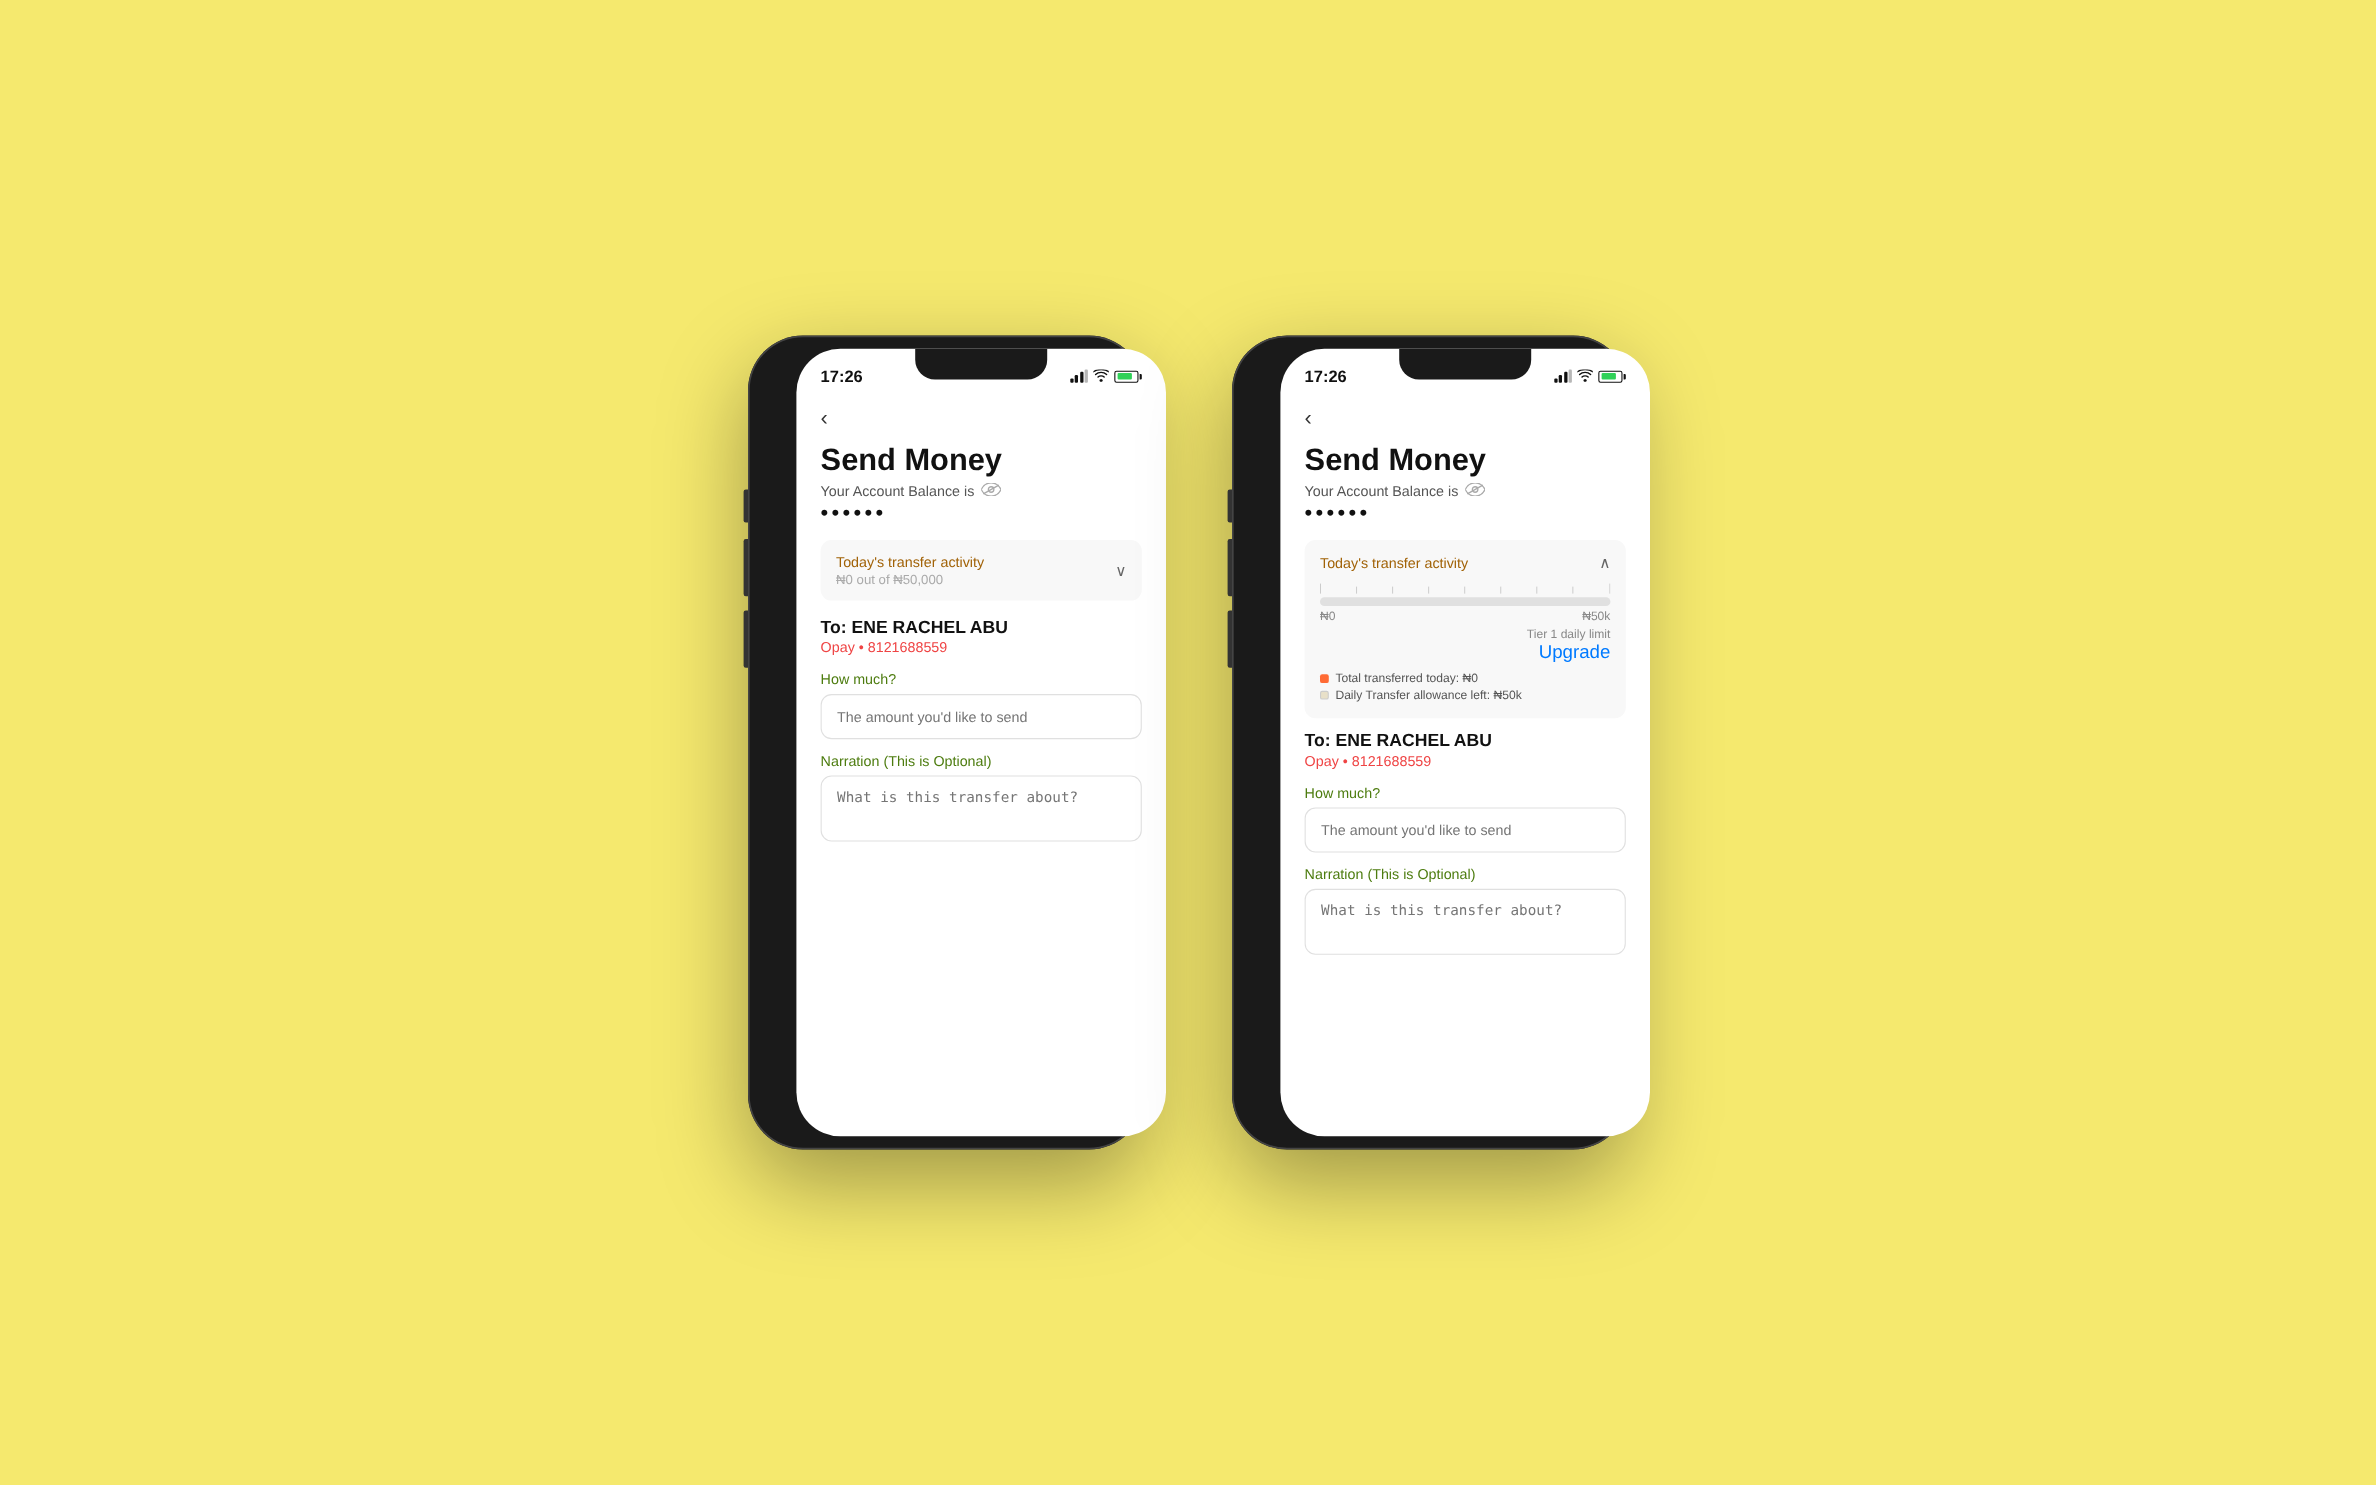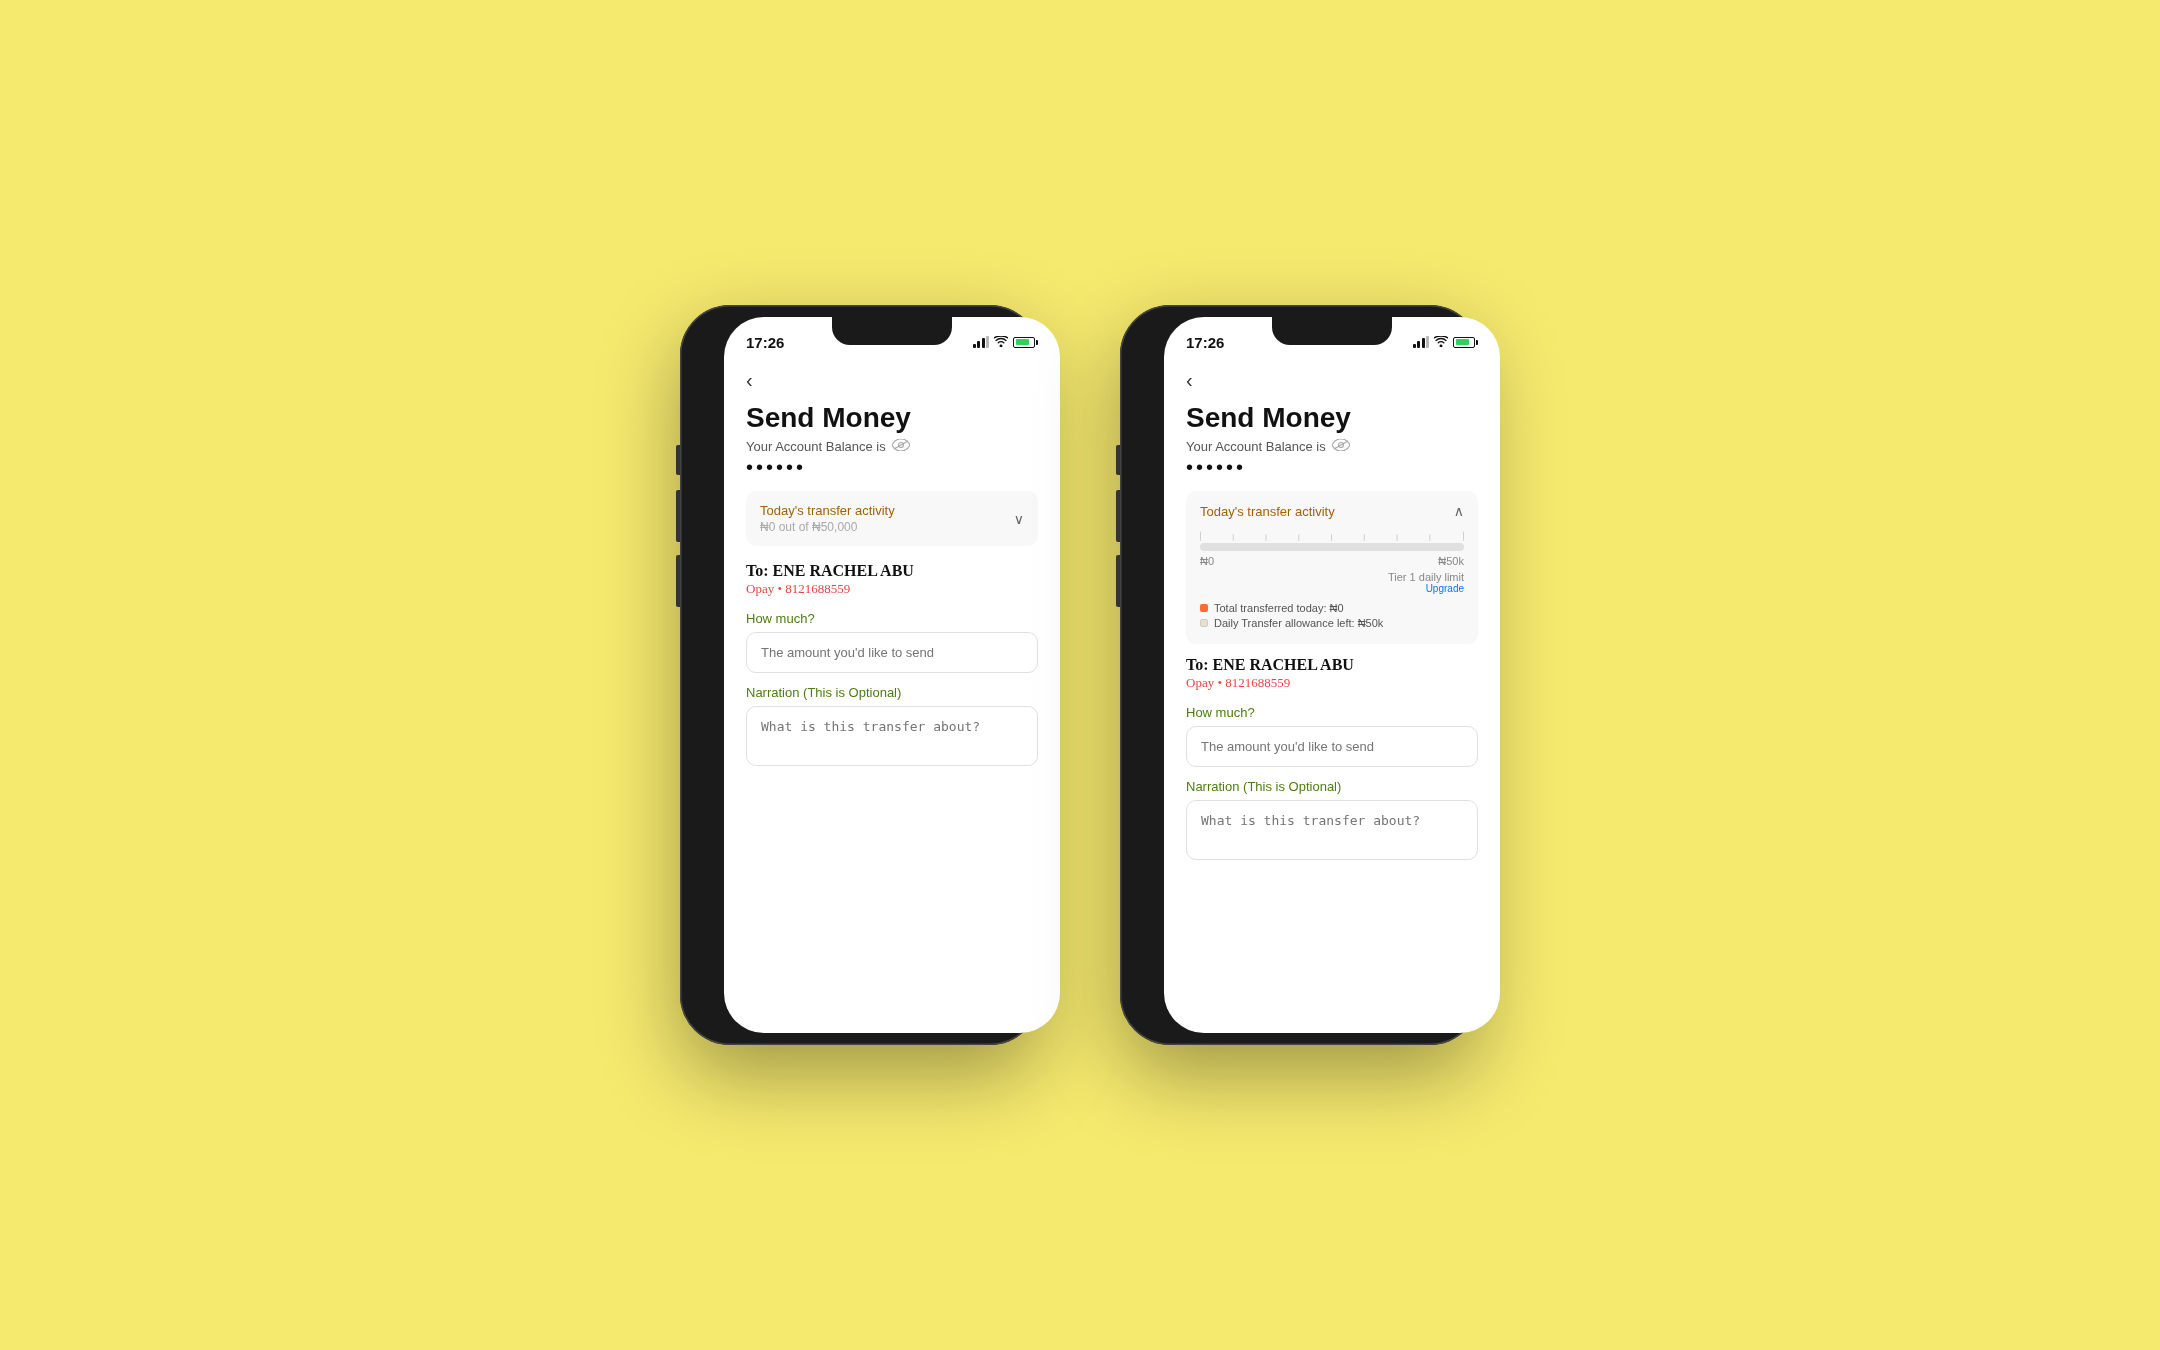--- a/index.html
+++ b/index.html
@@ -226,21 +226,21 @@
     }
 
     .tier-info {
       text-align: right;
       font-size: 11px;
       color: #888;
     }
 
     .upgrade-link {
       color: #007aff;
-      font-size: 10px;
+      font-size: 17px;
       text-decoration: none;
       display: block;
       text-align: right;
     }
 
     .legend {
       margin-top: 8px;
     }
     .legend-item {
       display: flex;
@@ -253,21 +253,20 @@
     .legend-dot {
       width: 8px;
       height: 8px;
       border-radius: 2px;
       flex-shrink: 0;
     }
 
     
     .recipient-section {
       margin-bottom: 14px;
-      font-family: Liberation Serif, serif;
     }
 
     .recipient-name {
       font-size: 16px;
       font-weight: 700;
       color: #111;
       margin-bottom: 1px;
     }
 
     .recipient-sub {

